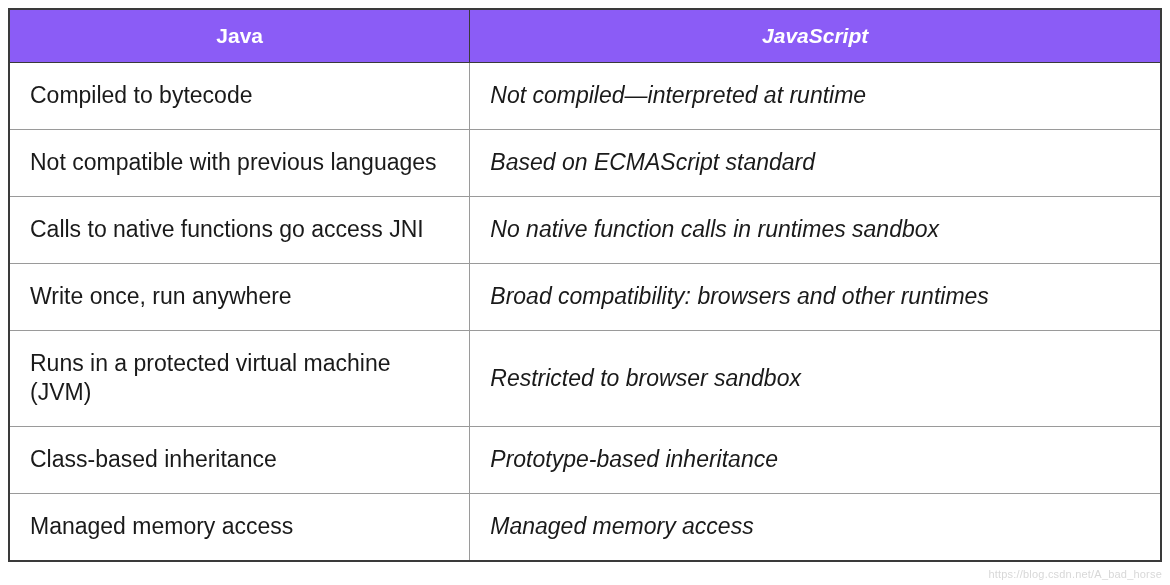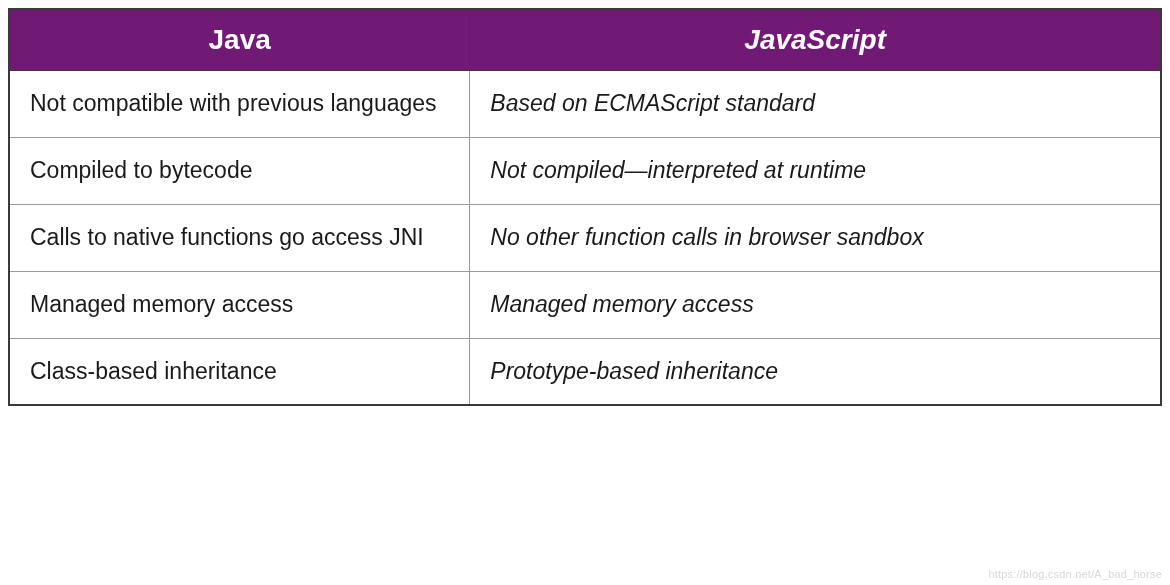--- a/index.html
+++ b/index.html
@@ -12,24 +12,24 @@
       background: #ffffff;
       padding: 8px;
       width: 1170px;
     }
     .comparison-table {
       width: 100%;
       border-collapse: collapse;
       border: 2px solid #3a3a3a;
     }
     .comparison-table th {
-      background: #701a75;
+      background: #8b5cf6;
       color: #ffffff;
       font-weight: 700;
-      font-size: 28px;
+      font-size: 21px;
       padding: 14px 24px;
       text-align: center;
       border: 1px solid #3a3a3a;
     }
     .comparison-table td {
       padding: 18px 20px;
       font-size: 23px;
       color: #1a1a1a;
       border: 1px solid #9a9a9a;
       background: #ffffff;
@@ -59,35 +59,43 @@
 
 <table class="comparison-table">
   <thead>
     <tr>
       <th class="col-left">Java</th>
       <th class="col-right">JavaScript</th>
     </tr>
   </thead>
   <tbody>
     <tr>
+      <td class="col-left">Compiled to bytecode</td>
+      <td class="col-right">Not compiled—interpreted at runtime</td>
+    </tr>
+    <tr>
       <td class="col-left">Not compatible with previous languages</td>
       <td class="col-right">Based on ECMAScript standard</td>
     </tr>
     <tr>
-      <td class="col-left">Compiled to bytecode</td>
-      <td class="col-right">Not compiled—interpreted at runtime</td>
+      <td class="col-left">Calls to native functions go access JNI</td>
+      <td class="col-right">No native function calls in runtimes sandbox</td>
     </tr>
     <tr>
-      <td class="col-left">Calls to native functions go access JNI</td>
-      <td class="col-right">No other function calls in browser sandbox</td>
+      <td class="col-left">Write once, run anywhere</td>
+      <td class="col-right">Broad compatibility: browsers and other runtimes</td>
+    </tr>
+    <tr>
+      <td class="col-left">Runs in a protected virtual machine (JVM)</td>
+      <td class="col-right">Restricted to browser sandbox</td>
+    </tr>
+    <tr>
+      <td class="col-left">Class-based inheritance</td>
+      <td class="col-right">Prototype-based inheritance</td>
     </tr>
     <tr>
       <td class="col-left">Managed memory access</td>
       <td class="col-right">Managed memory access</td>
-    </tr>
-    <tr>
-      <td class="col-left">Class-based inheritance</td>
-      <td class="col-right">Prototype-based inheritance</td>
     </tr>
   </tbody>
 </table>
 
 <div class="watermark">https://blog.csdn.net/A_bad_horse</div>
 
 </body></html>

